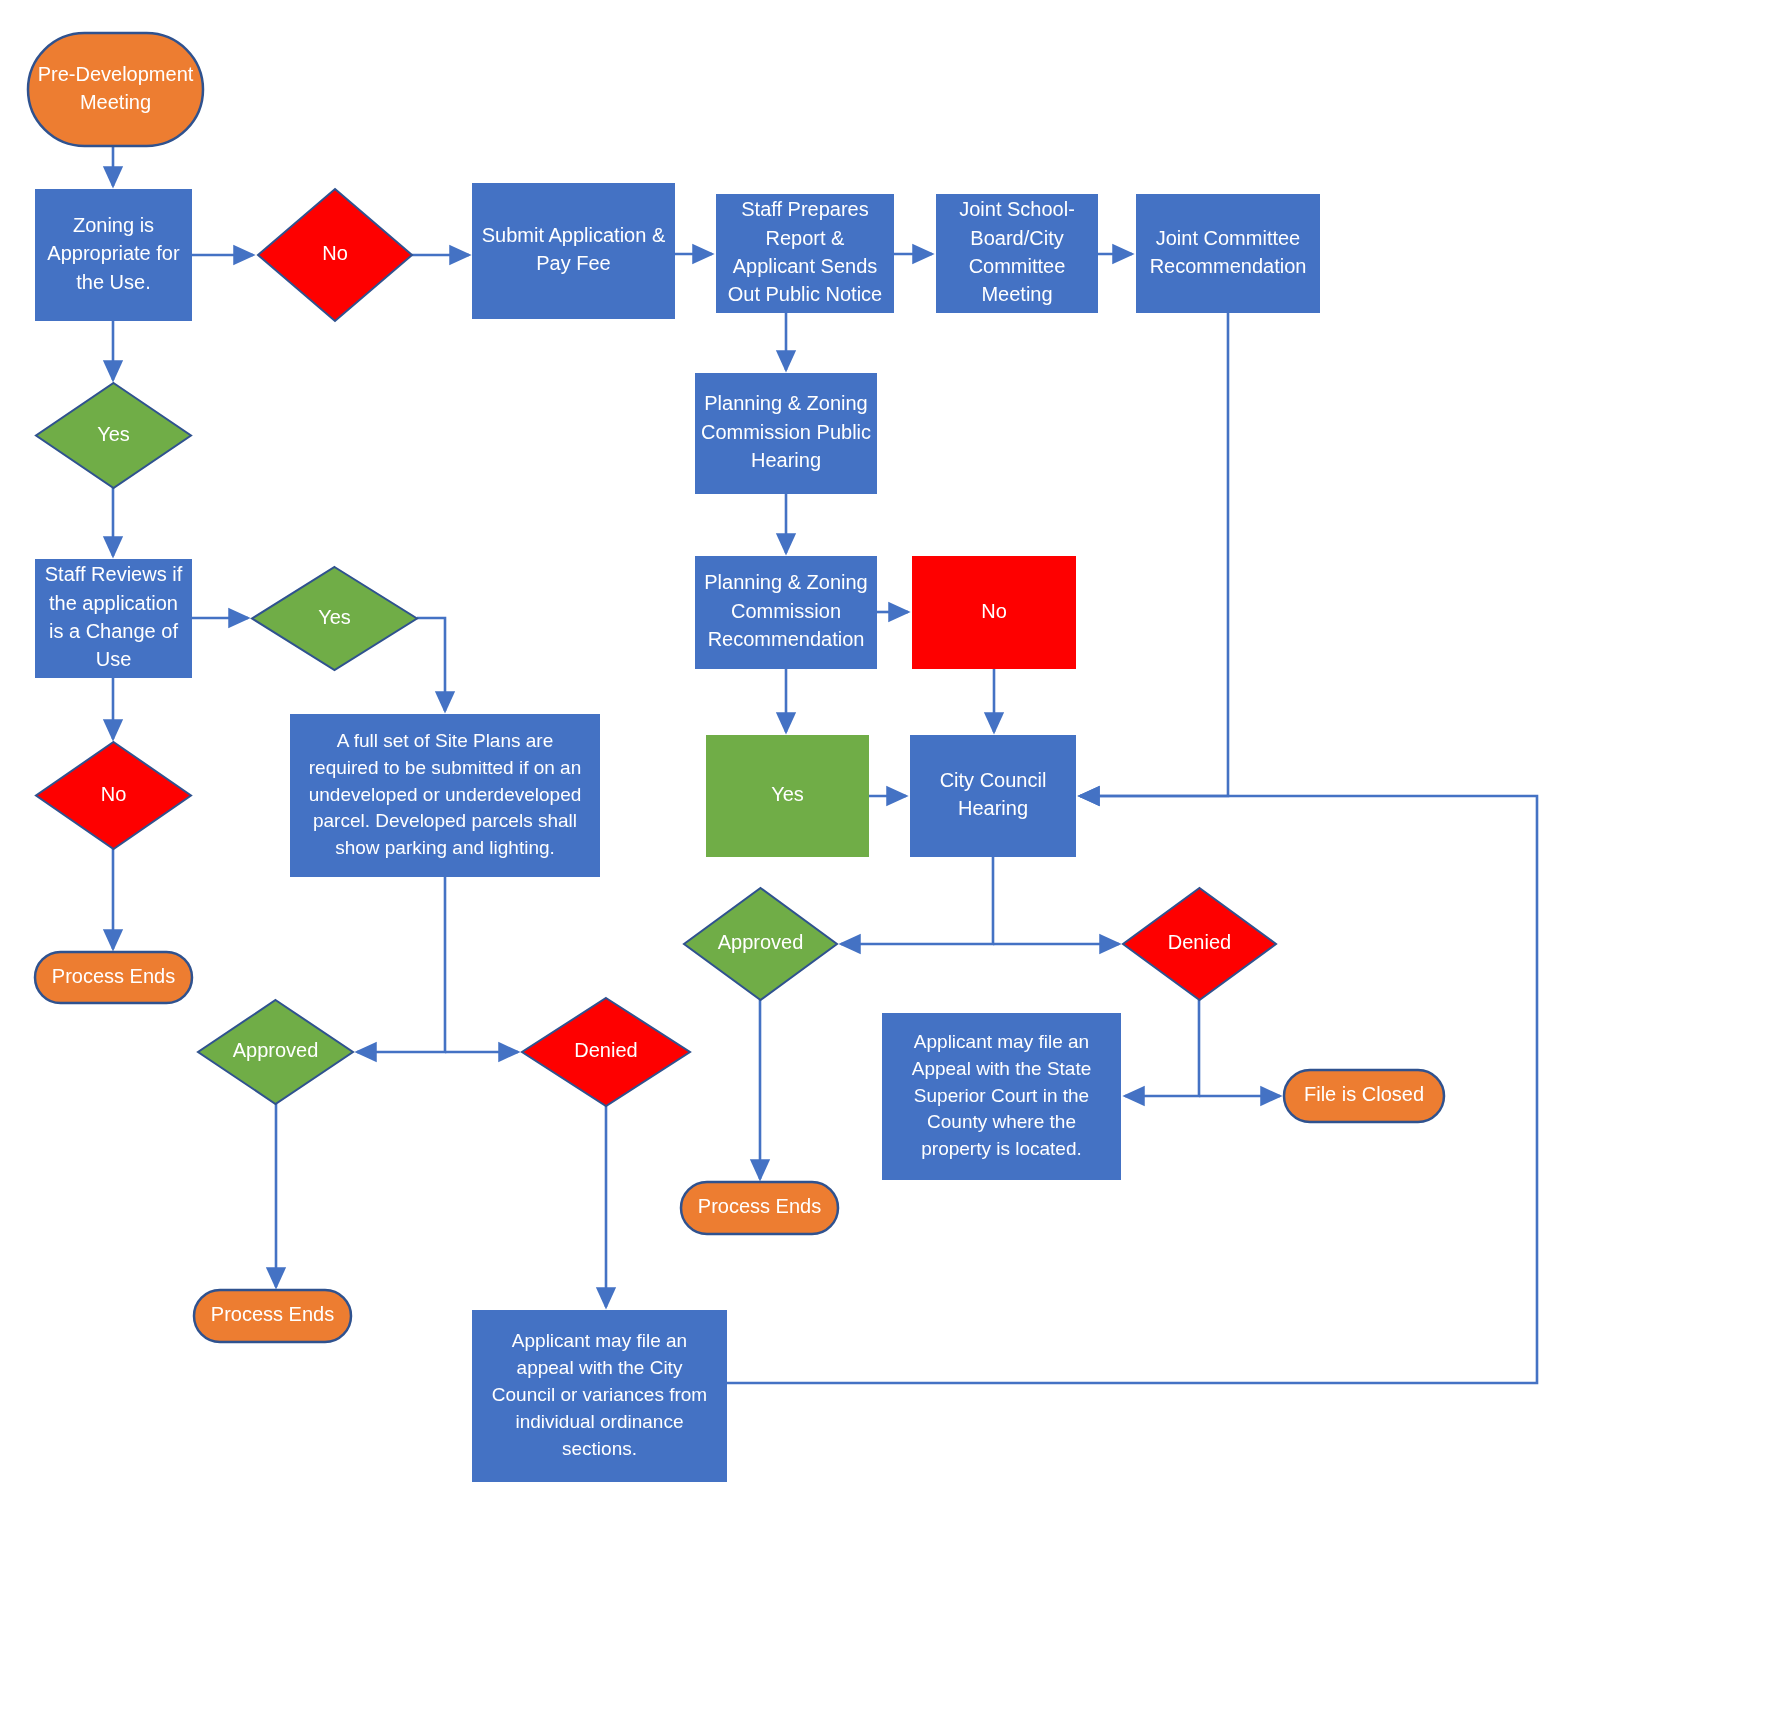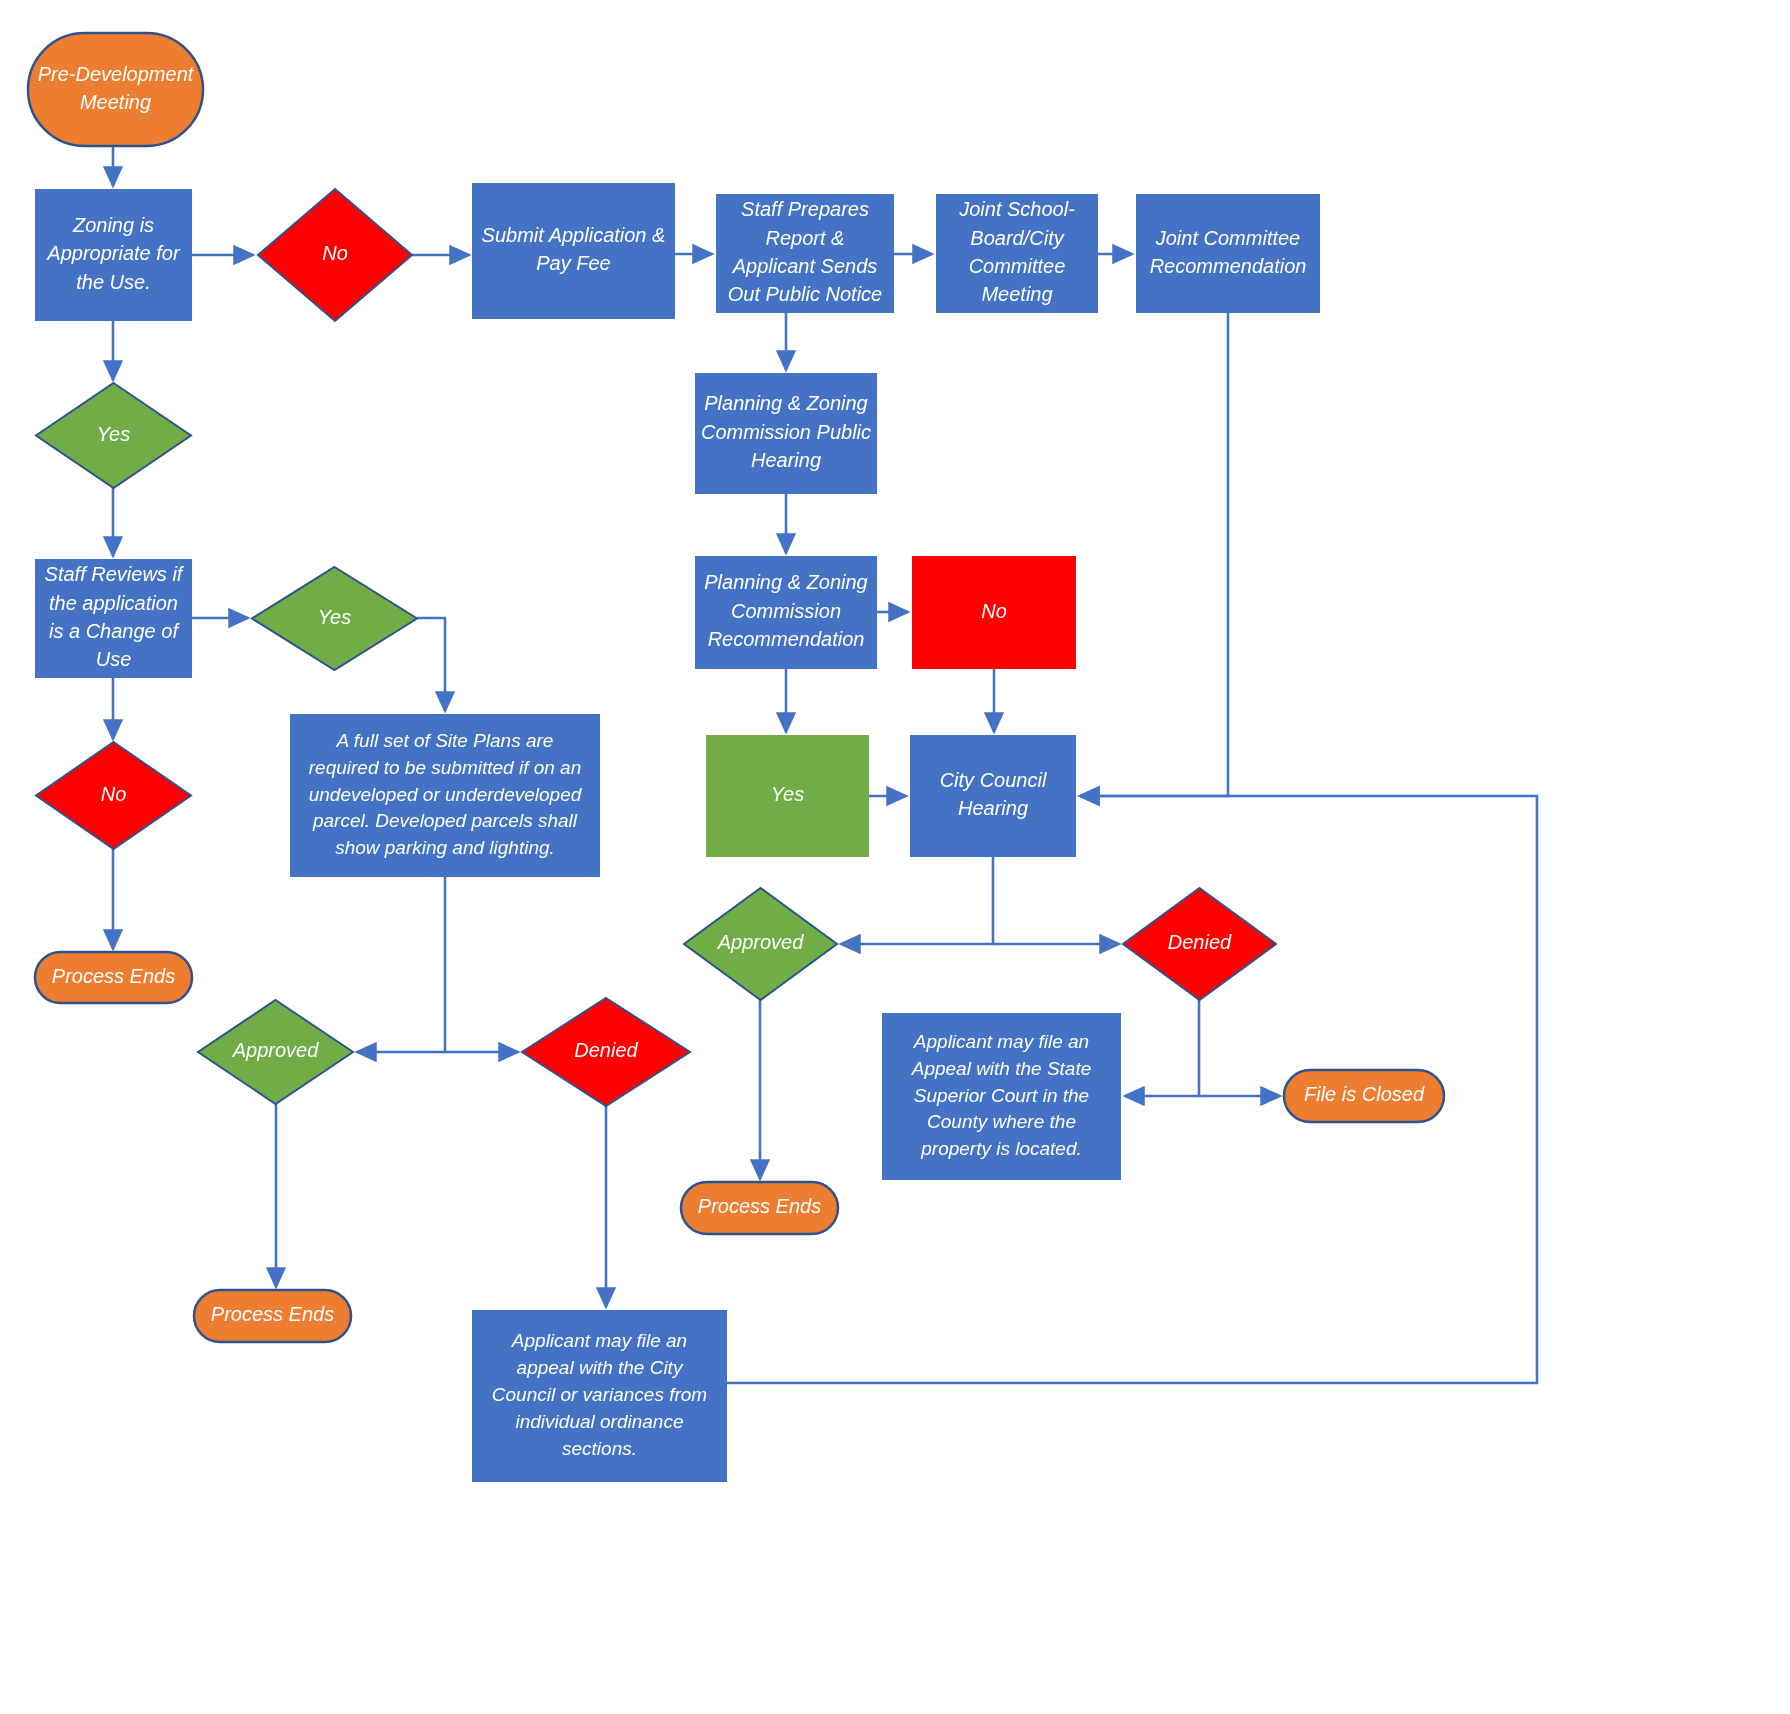--- a/index.html
+++ b/index.html
@@ -10,21 +10,20 @@
   body {
     width: 1790px;
     height: 1714px;
     font-family: "Liberation Sans", sans-serif;
     overflow: hidden;
   }
   #flowchart-root {
     position: relative;
     width: 1790px;
     height: 1444px;
-    font-style: italic;
   }
   svg.flow {
     position: absolute;
     top: 0;
     left: 0;
     width: 1790px;
     height: 1714px;
   }
   .node-text {
     fill: #ffffff;

